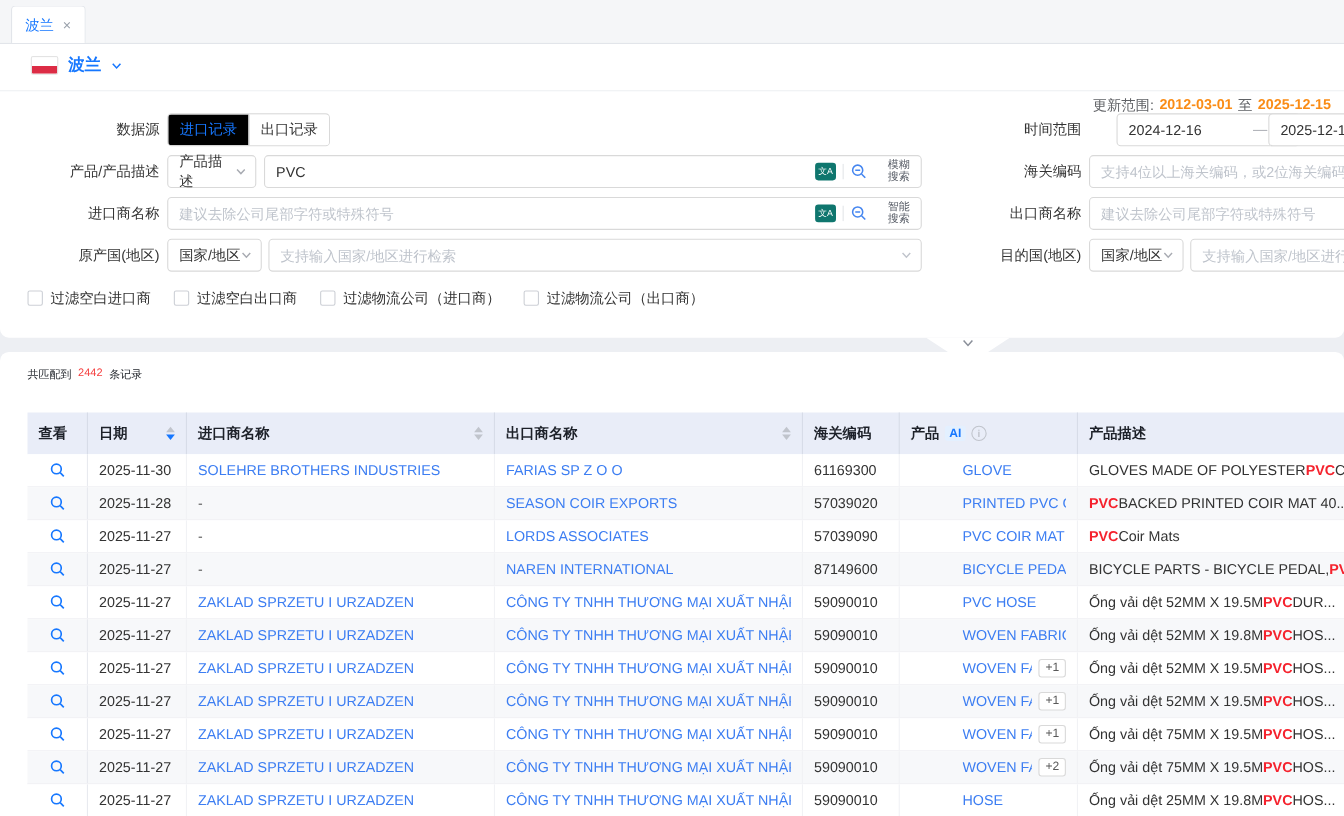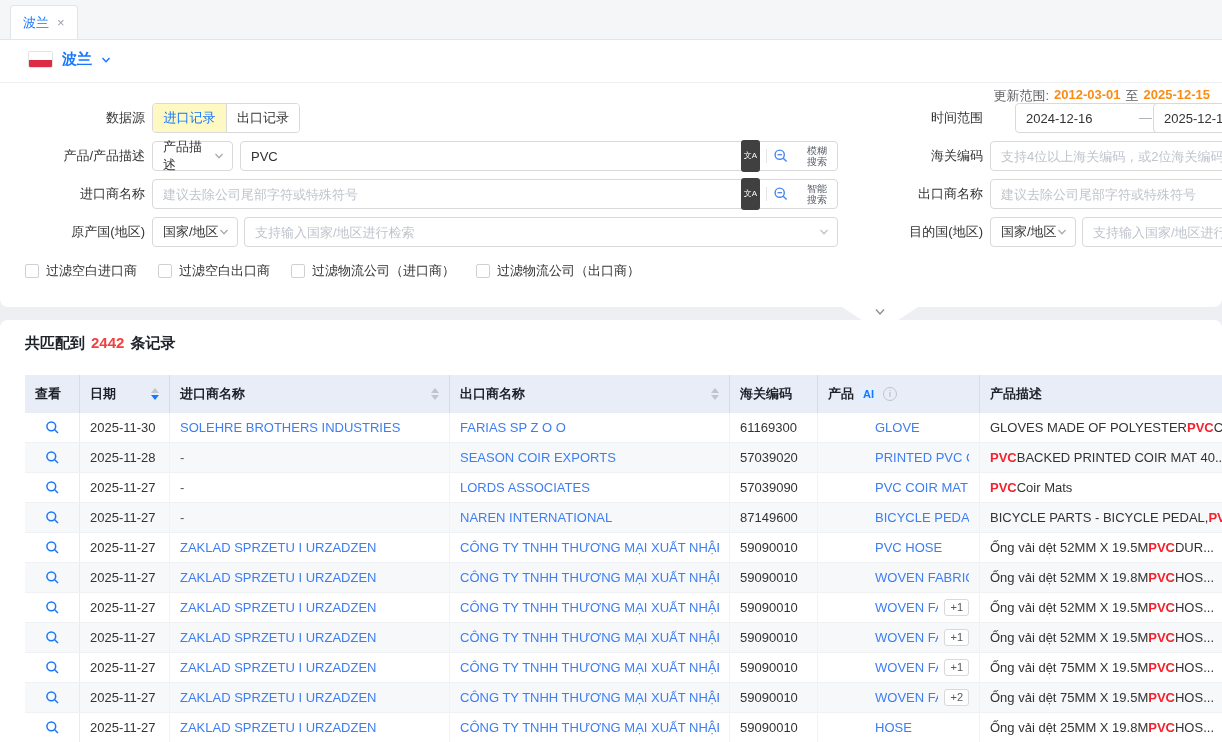--- a/index.html
+++ b/index.html
@@ -32,32 +32,32 @@
 
   .frow { position:absolute; left:0; width:1222px; height:30px; }
   .flabel { position:absolute; top:0; height:30px; line-height:30px; text-align:right; color:#333; font-size:13px; }
   .flabel.l { left:0; width:145px; }
   .flabel.r { left:873px; width:110px; }
 
   
   .segmented { position:absolute; left:152px; top:0; display:flex; border:1px solid #d9d9d9; border-radius:4px; overflow:hidden; height:30px; }
   .seg-btn { width:73px; text-align:center; line-height:28px; background:#fff; color:#333; cursor:pointer; font-size:13px; }
   .seg-btn + .seg-btn { border-left:1px solid #d9d9d9; }
-  .seg-btn.active { background:#fef9c3; color:#1677ff; }
+  .seg-btn.active { background:#000000; color:#1677ff; }
 
   
   .ctrl { border:1px solid #d9d9d9; border-radius:4px; background:#fff; height:30px; display:flex; align-items:center; }
   .select { padding:0 8px 0 10px; justify-content:space-between; cursor:pointer; color:#333; }
   .chev { width:10px; height:10px; flex:none; }
   .inp { padding:0 8px 0 10px; }
   .inp input { border:none; outline:none; background:transparent; width:100%; height:100%;
     font:inherit; color:#333; }
   .inp input::placeholder { color:#bfc4cc; }
   .suffix { display:flex; align-items:center; gap:6px; flex:none; padding-right:2px; }
-  .trans-icon { width:19px; height:32px; background:#404040; border-radius:3px; color:#fff; font-size:8px;
+  .trans-icon { width:19px; height:16px; background:#0f766e; border-radius:3px; color:#fff; font-size:8px;
     display:flex; align-items:center; justify-content:center; line-height:1; letter-spacing:0; }
   .vdiv { width:1px; height:14px; background:#e3e5e9; }
   .search-mode { display:flex; align-items:center; gap:18px; cursor:pointer; }
   .search-mode .txt { font-size:10px; color:#575c66; line-height:11px; }
 
   .date-inp { padding:0 8px 0 10px; justify-content:space-between; }
   .date-inp input { border:none; outline:none; background:transparent; width:95px; font:inherit; color:#333; }
   .range-sep { position:absolute; left:1139px; top:0; line-height:30px; color:#a8abb2; }
 
   
@@ -65,21 +65,21 @@
   .cb-item { display:flex; align-items:center; gap:7px; cursor:pointer; }
   .cb-box { width:14px; height:14px; border:1px solid #cdd0d6; border-radius:2px; background:#fff; flex:none; }
   .cb-label { color:#333; font-size:13px; }
 
   .collapse-handle { position:absolute; top:267px; left:842px; width:76px; height:13px; background:#fff;
     clip-path:polygon(0 0,100% 0,74% 100%,26% 100%); display:flex; align-items:flex-start; justify-content:center; cursor:pointer; }
 
   
   .results-panel { position:absolute; top:320px; left:0; width:1222px; height:422px;
     background:#fff; border-radius:8px 8px 0 0; overflow:hidden; }
-  .summary { position:absolute; top:14px; left:25px; font-size:15px; font-weight:bold; color:#1f2329; display:flex; gap:6px; }
+  .summary { position:absolute; top:14px; left:25px; font-size:10px; font-weight:normal; color:#1f2329; display:flex; gap:6px; }
   .summary .count { color:#f53f3f; }
 
   .table { position:absolute; top:55px; left:25px; width:1197px; }
   .thead { display:flex; height:38px; background:#e9edf8; }
   .th { display:flex; align-items:center; padding:0 10px; font-weight:bold; font-size:13px; color:#1d2129;
     border-right:1px solid #d7dce8; }
   .th:last-child { border-right:none; }
   .sorter { display:flex; flex-direction:column; gap:2px; margin-left:auto; cursor:pointer; }
   .car-up { width:0; height:0; border-left:4px solid transparent; border-right:4px solid transparent; border-bottom:5px solid #c0c4cc; }
   .car-dn { width:0; height:0; border-left:4px solid transparent; border-right:4px solid transparent; border-top:5px solid #c0c4cc; }

